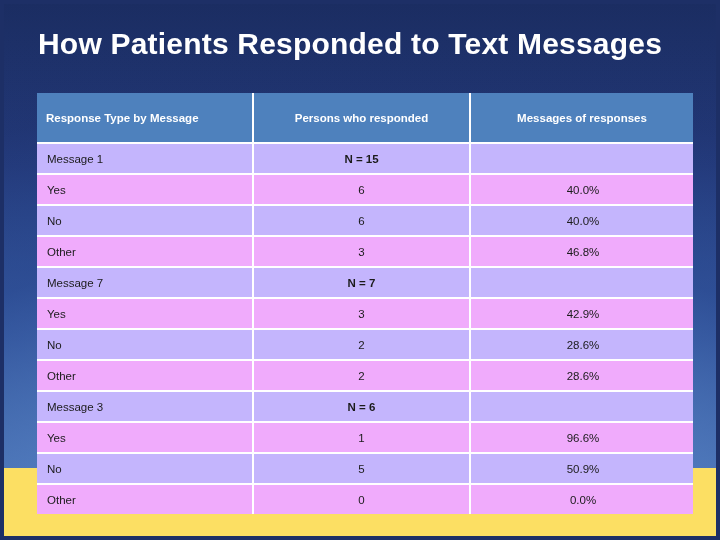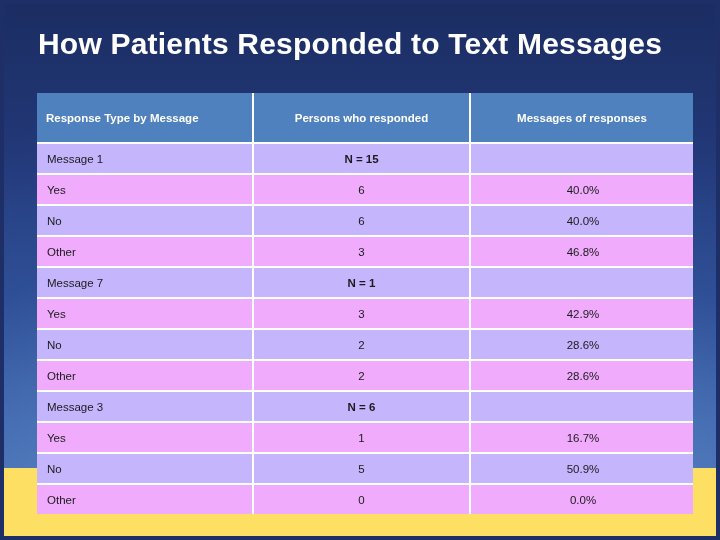--- a/index.html
+++ b/index.html
@@ -152,21 +152,21 @@
           <td class="cell-num"><span class="">6</span></td>
           <td class="cell-pct">40.0%</td>
         </tr>
         <tr class="row-light">
           <td class="cell-label indent">Other</td>
           <td class="cell-num"><span class="">3</span></td>
           <td class="cell-pct">46.8%</td>
         </tr>
         <tr class="row-dark">
           <td class="cell-label">Message 7</td>
-          <td class="cell-num"><span class="group-n">N = 1</span></td>
+          <td class="cell-num"><span class="group-n">N = 7</span></td>
           <td class="cell-pct"></td>
         </tr>
         <tr class="row-light">
           <td class="cell-label indent">Yes</td>
           <td class="cell-num"><span class="">3</span></td>
           <td class="cell-pct">42.9%</td>
         </tr>
         <tr class="row-dark">
           <td class="cell-label indent">No</td>
           <td class="cell-num"><span class="">2</span></td>
@@ -178,21 +178,21 @@
           <td class="cell-pct">28.6%</td>
         </tr>
         <tr class="row-dark">
           <td class="cell-label">Message 3</td>
           <td class="cell-num"><span class="group-n">N = 6</span></td>
           <td class="cell-pct"></td>
         </tr>
         <tr class="row-light">
           <td class="cell-label indent">Yes</td>
           <td class="cell-num"><span class="">1</span></td>
-          <td class="cell-pct">16.7%</td>
+          <td class="cell-pct">96.6%</td>
         </tr>
         <tr class="row-dark">
           <td class="cell-label indent">No</td>
           <td class="cell-num"><span class="">5</span></td>
           <td class="cell-pct">50.9%</td>
         </tr>
         <tr class="row-light">
           <td class="cell-label indent">Other</td>
           <td class="cell-num"><span class="">0</span></td>
           <td class="cell-pct">0.0%</td>

